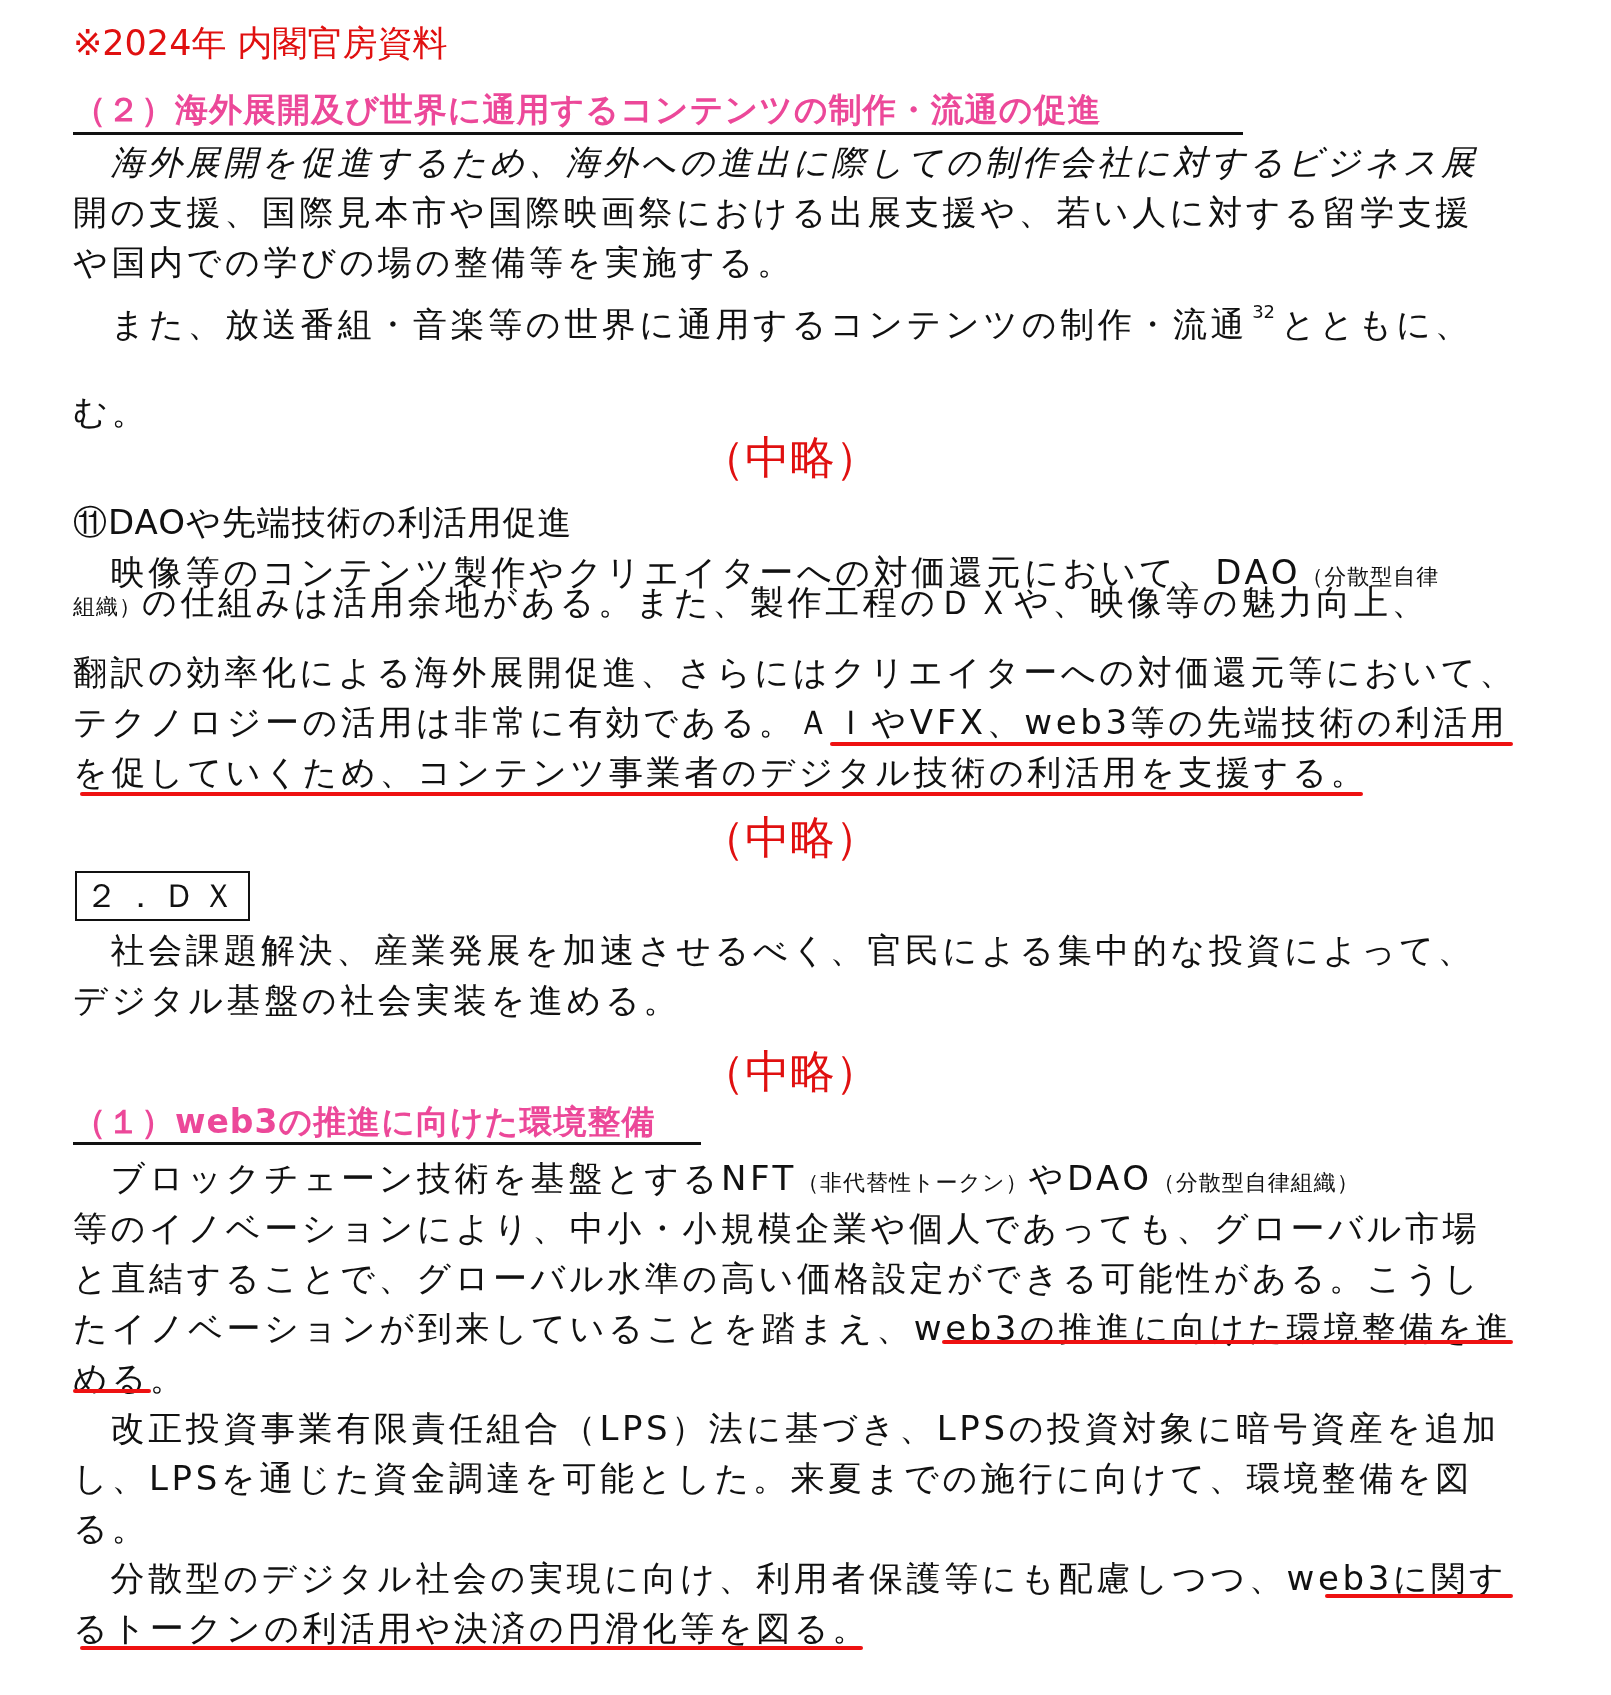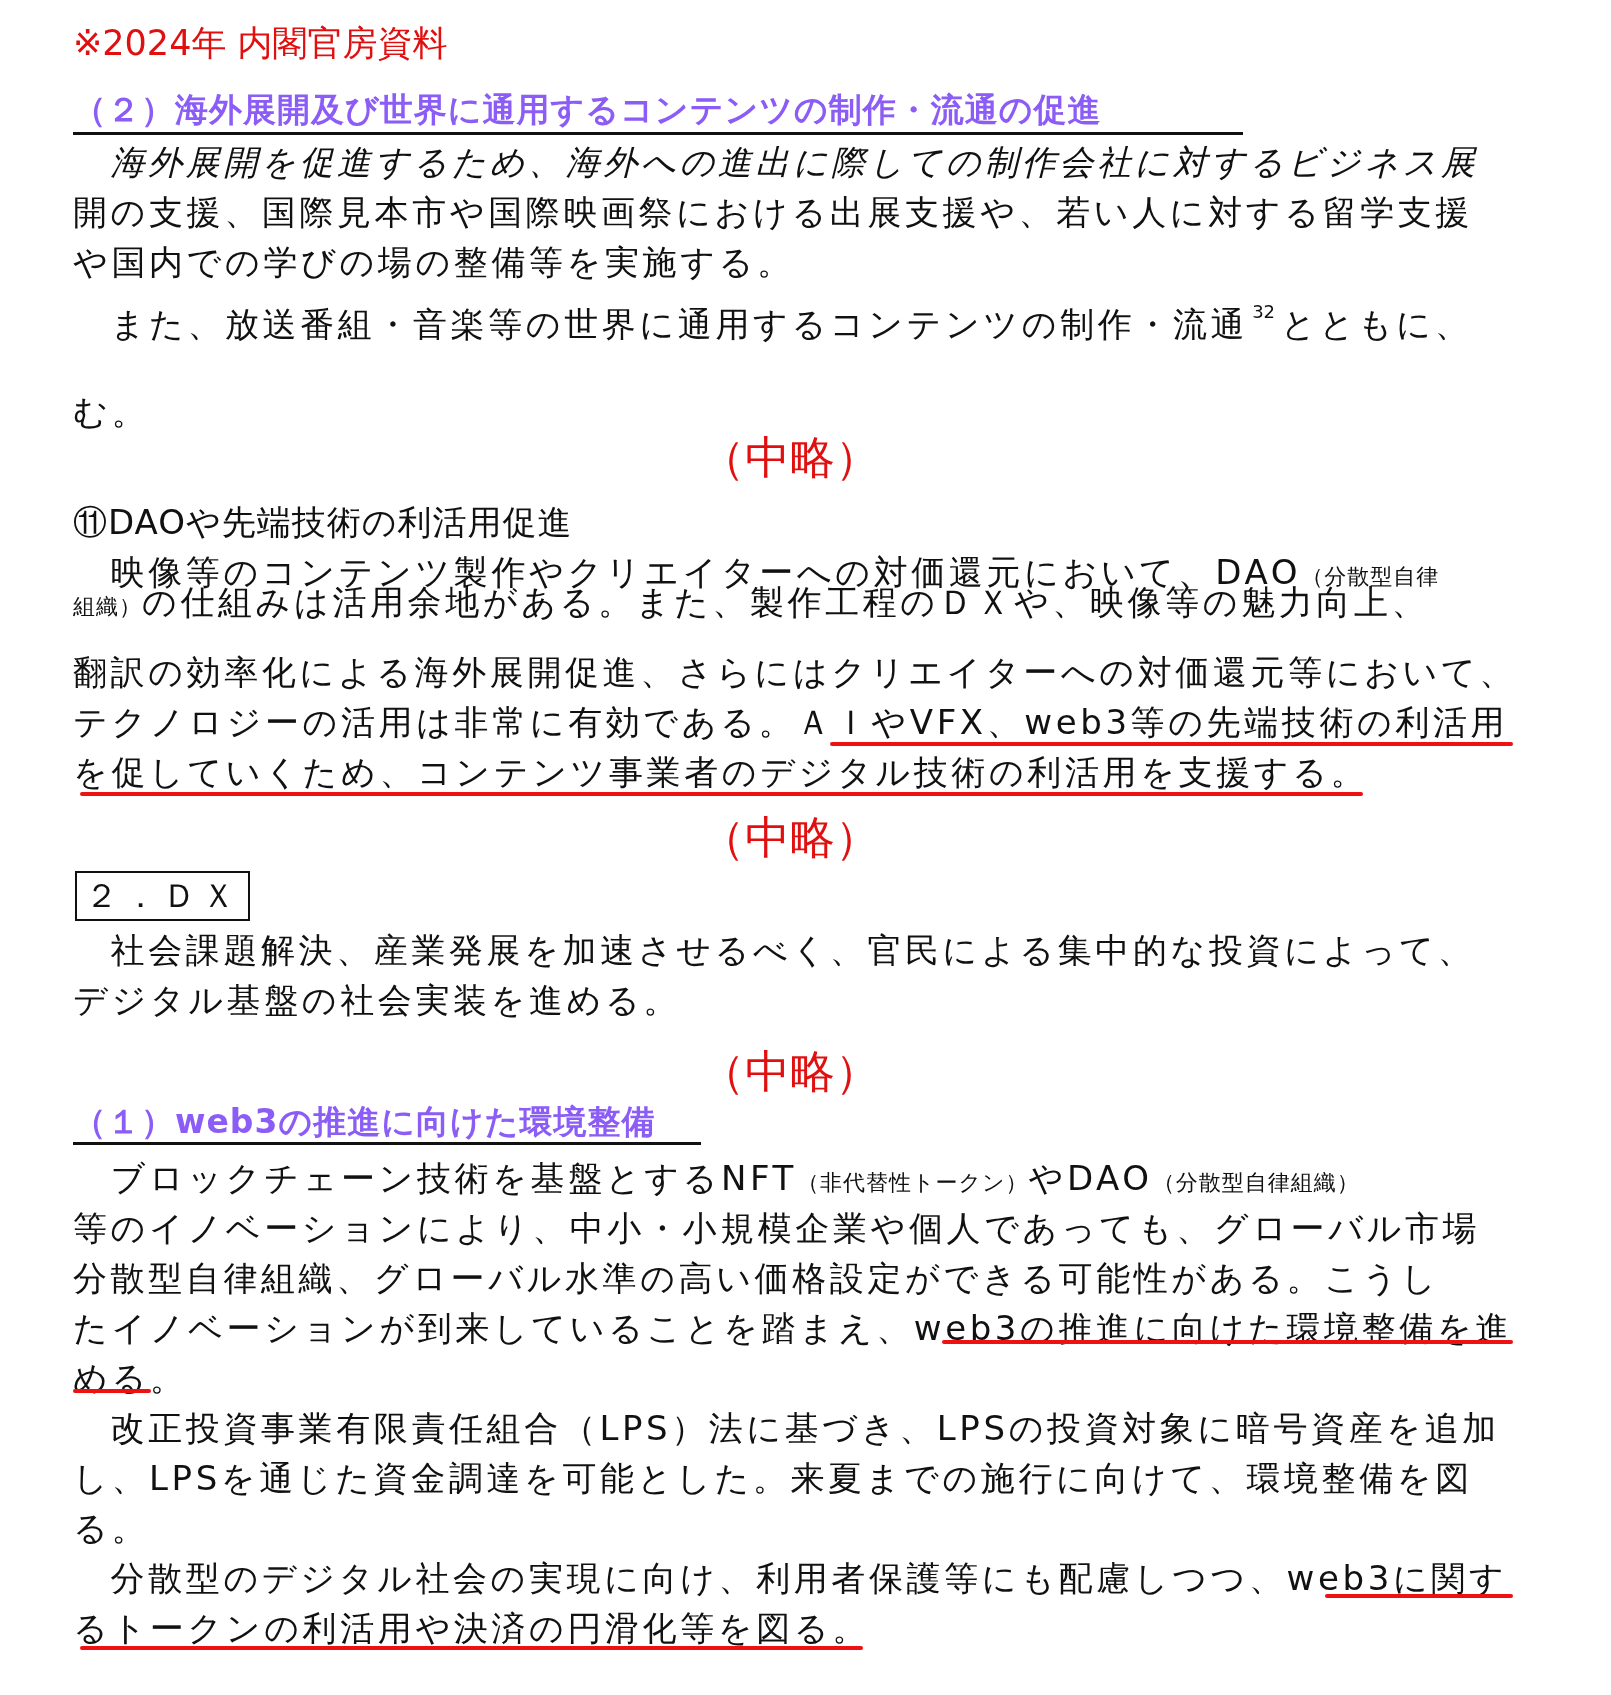--- a/index.html
+++ b/index.html
@@ -24,21 +24,21 @@
     .abs { position: absolute; white-space: nowrap; }
     .source-note {
       left: 73px; top: 20px;
       font-size: 35px;
       color: #e01010;
       letter-spacing: 0px;
     }
     .heading {
       font-size: 33px;
       font-weight: bold;
-      color: #8b5cf6;
+      color: #ec4899;
       letter-spacing: 1px;
     }
     .heading-rule {
       position: absolute;
       height: 3px;
       background: #111;
     }
     .line {
       font-size: 34px;
       letter-spacing: 3.6px;
@@ -126,21 +126,21 @@
 
   <div class="abs omit" style="top:1042px;">（中略）</div>
 
   <div class="abs heading" style="left:73px; top:1100px;">（１）web3の推進に向けた環境整備</div>
   <div class="heading-rule" style="left:73px; top:1142px; width:628px;"></div>
 
   <div class="abs line" style="left:73px; top:1158px;">
     <span>　ブロックチェーン技術を基盤とするNFT</span><span class="small">（非代替性トークン）</span><span>やDAO</span><span class="small">（分散型自律組織）</span>
   </div>
   <div class="abs line" style="left:73px; top:1208px;">等のイノベーションにより、中小・小規模企業や個人であっても、グローバル市場</div>
-  <div class="abs line" style="left:73px; top:1258px;">分散型自律組織、グローバル水準の高い価格設定ができる可能性がある。こうし</div>
+  <div class="abs line" style="left:73px; top:1258px;">と直結することで、グローバル水準の高い価格設定ができる可能性がある。こうし</div>
   <div class="abs line" style="left:73px; top:1308px;">
     <span>たイノベーションが到来していることを踏まえ、</span><span>web3の推進に向けた環境整備を進</span>
   </div>
   <div class="red-ul" style="left:942px; top:1340px; width:571px;"></div>
   <div class="abs line" style="left:73px; top:1358px;">
     <span>める</span><span>。</span>
   </div>
   <div class="red-ul" style="left:73px; top:1389px; width:78px;"></div>
 
   <div class="abs line" style="left:73px; top:1408px;">　改正投資事業有限責任組合（LPS）法に基づき、LPSの投資対象に暗号資産を追加</div>

